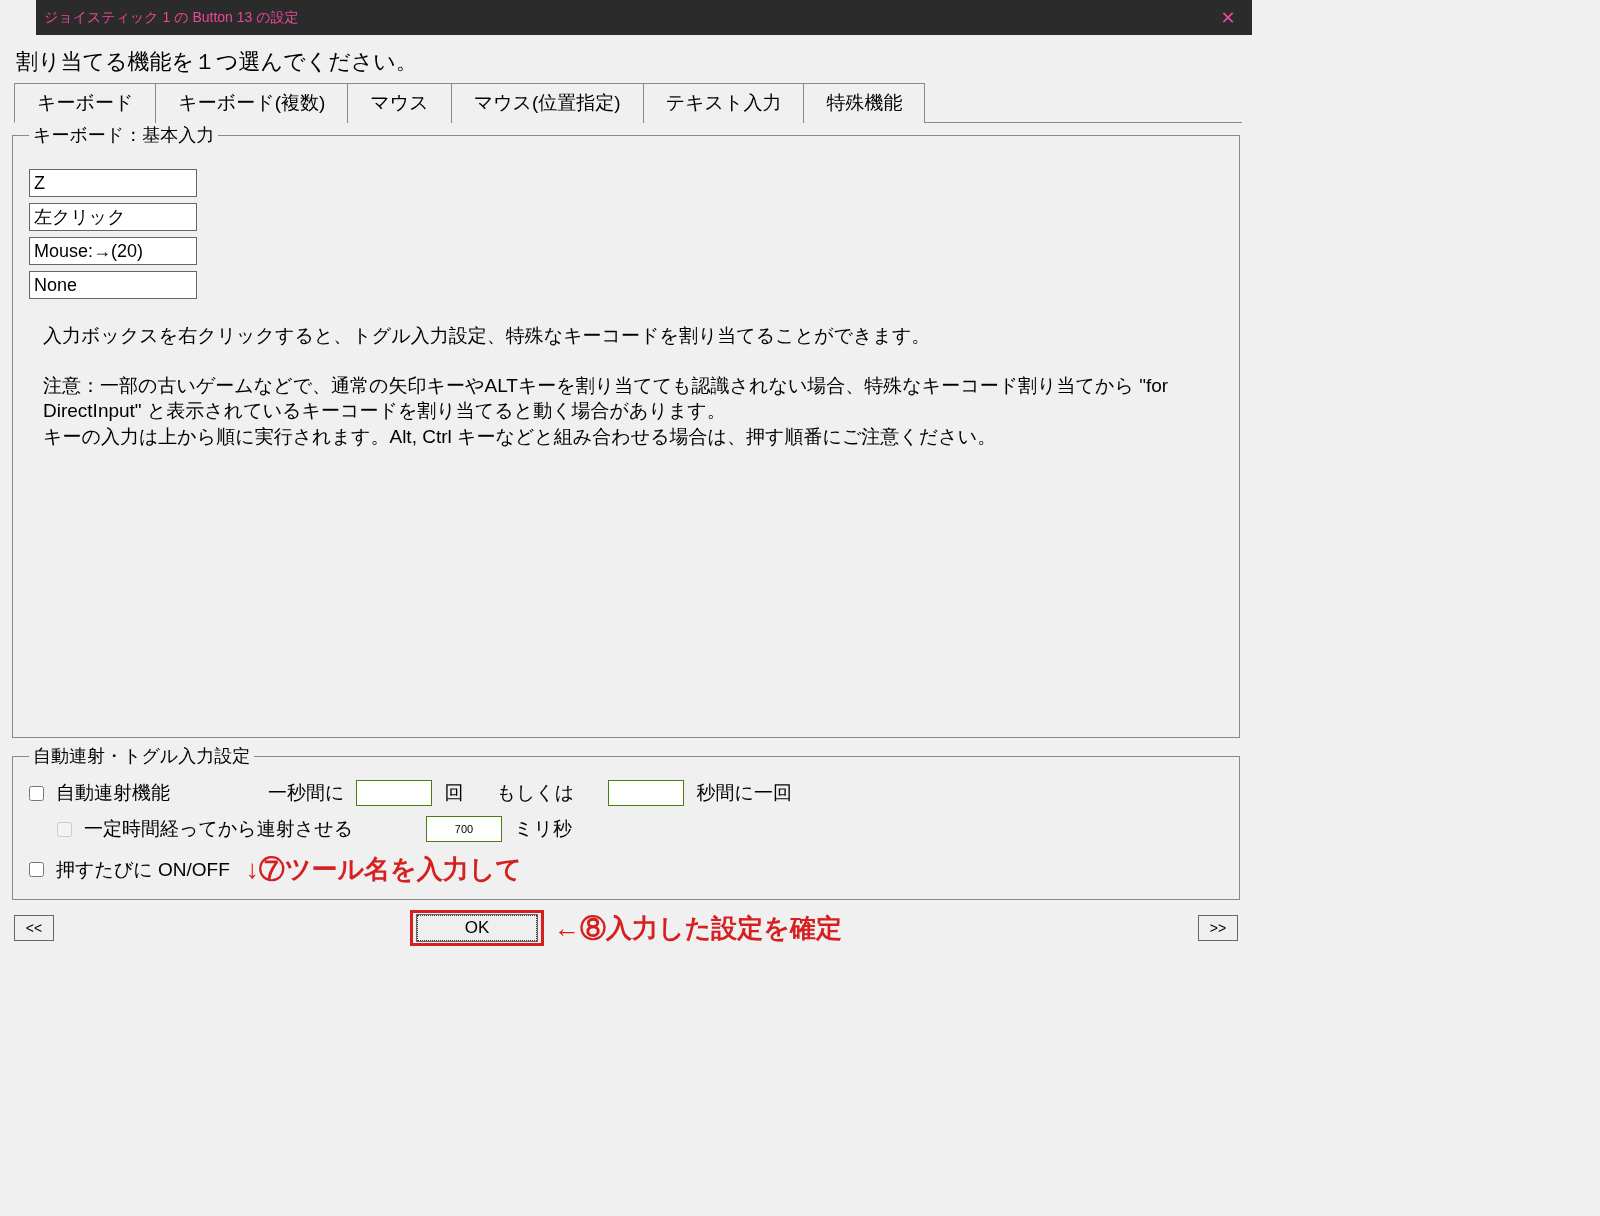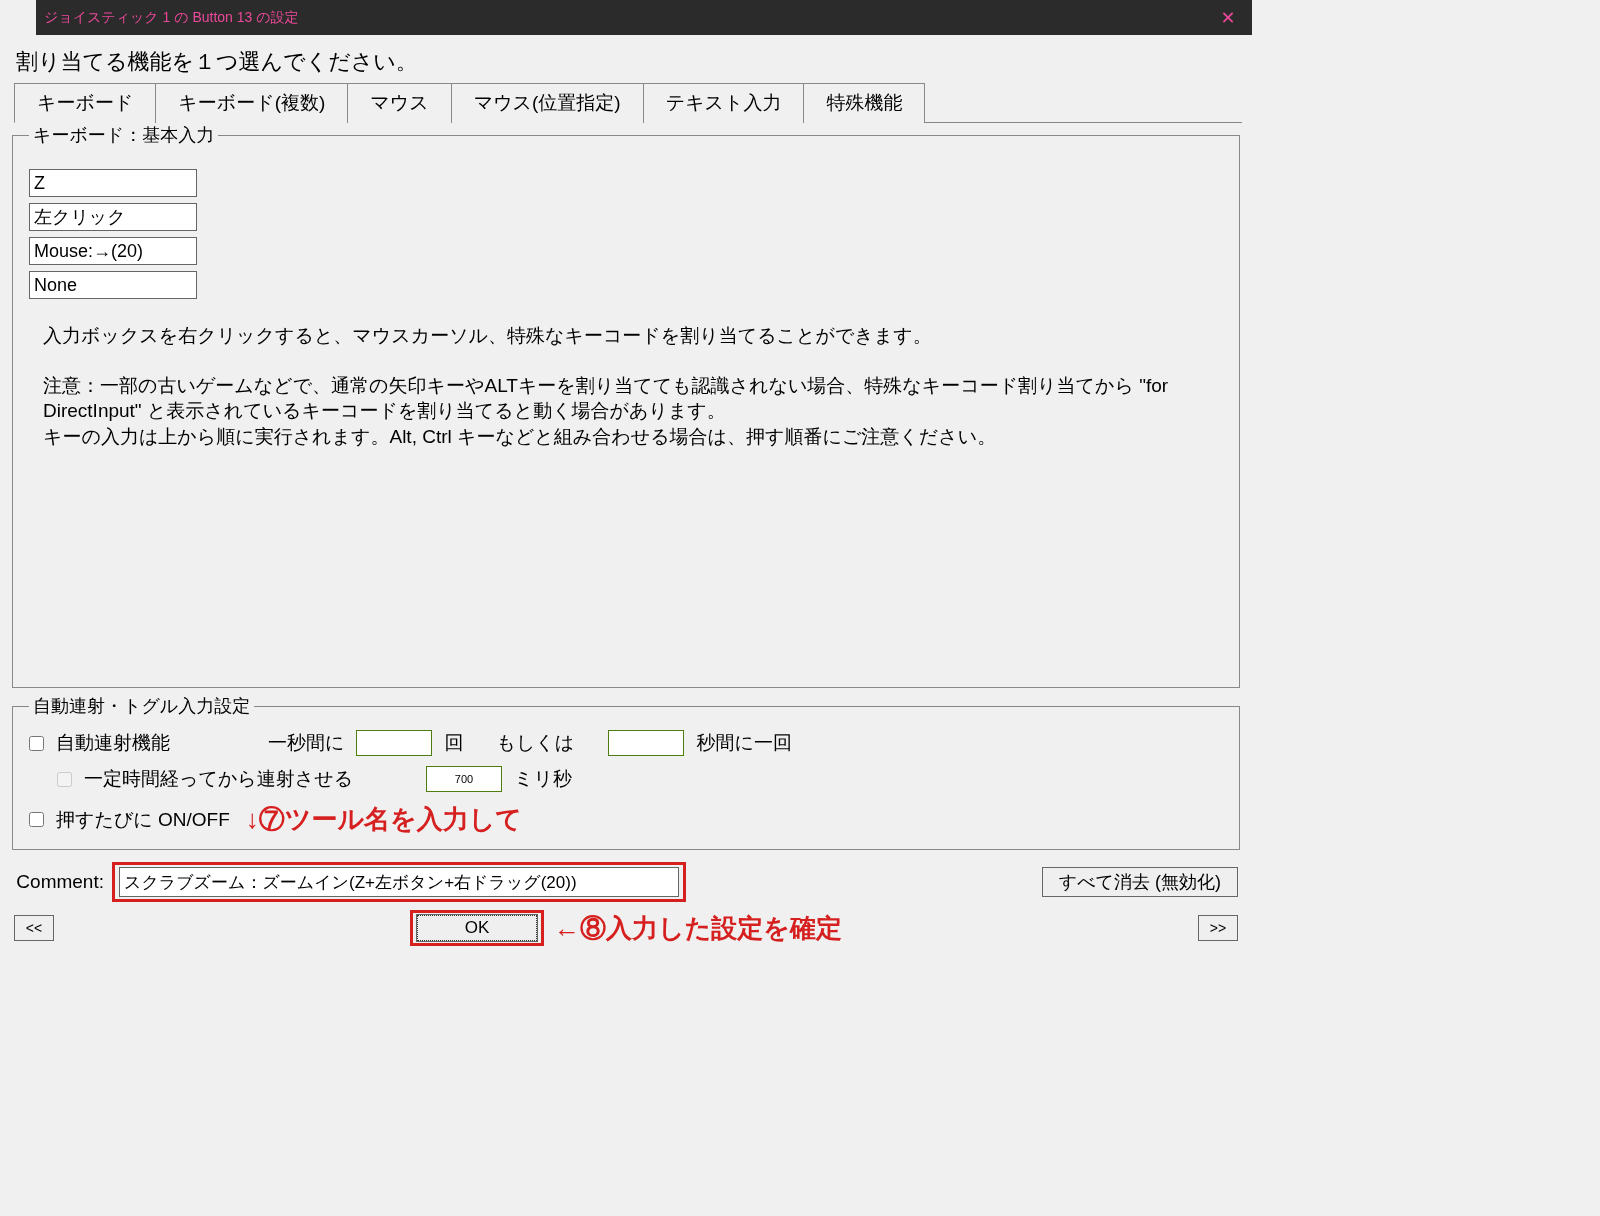--- a/index.html
+++ b/index.html
@@ -70,21 +70,21 @@
         <div class="input-list">
           <input class="text-input" value="Z" style="">
           <input class="text-input" value="左クリック" style="">
           <input class="text-input" value="Mouse:→(20)" style="">
           <input class="text-input" value="None" style="">
         </div>
 
       </div>
 
       <div class="info-text">
-        <p>入力ボックスを右クリックすると、マウスカーソル、特殊なキーコードを割り当てることができます。</p>
+        <p>入力ボックスを右クリックすると、トグル入力設定、特殊なキーコードを割り当てることができます。</p>
         <p style="margin-bottom:0;">注意：一部の古いゲームなどで、通常の矢印キーやALTキーを割り当てても認識されない場合、特殊なキーコード割り当てから "for DirectInput" と表示されているキーコードを割り当てると動く場合があります。</p>
         <p>キーの入力は上から順に実行されます。Alt, Ctrl キーなどと組み合わせる場合は、押す順番にご注意ください。</p>
       </div>
     </fieldset>
 
     <fieldset style="position:relative;">
       <legend>自動連射・トグル入力設定</legend>
 
       <div class="autofire-row">
         <input type="checkbox" class="chk" style="">
@@ -104,27 +104,20 @@
         <span>ミリ秒</span>
       </div>
 
       <div class="autofire-row" style="margin-bottom:0;">
         <input type="checkbox" class="chk" style="">
         <span>押すたびに ON/OFF</span>
         <span class="anno" style="margin-left:4px;">↓⑦ツール名を入力して</span>
       </div>
     </fieldset>
 
-    <div class="comment-row">
-      <span style="width:90px; text-align:right;">Comment:</span>
-      <span class="red-box">
-        <input class="comment-input" value="スクラブズーム：ズームイン(Z+左ボタン+右ドラッグ(20))" style="">
-      </span>
-      <button class="btn clear-btn">すべて消去 (無効化)</button>
-    </div>
 
     <div class="bottom-row">
       <button class="nav-btn">&lt;&lt;</button>
       <span style="flex:1; display:flex; justify-content:center; align-items:center;">
         <span class="red-box">
           <button class="ok-btn">OK</button>
         </span>
         <span class="anno anno-right">←⑧入力した設定を確定</span>
       </span>
       <button class="nav-btn">&gt;&gt;</button>

